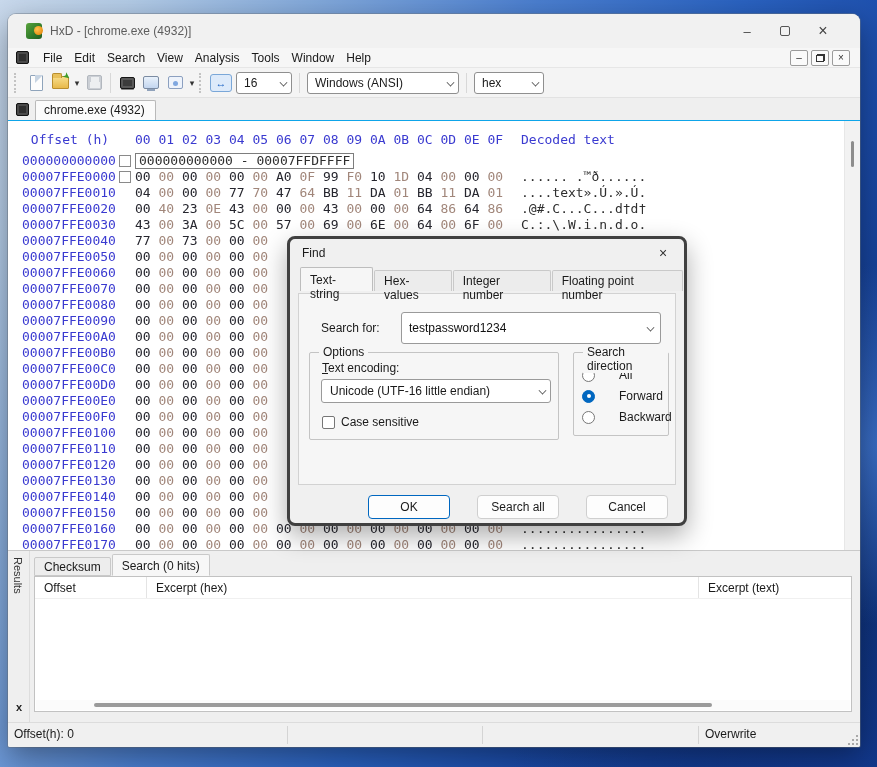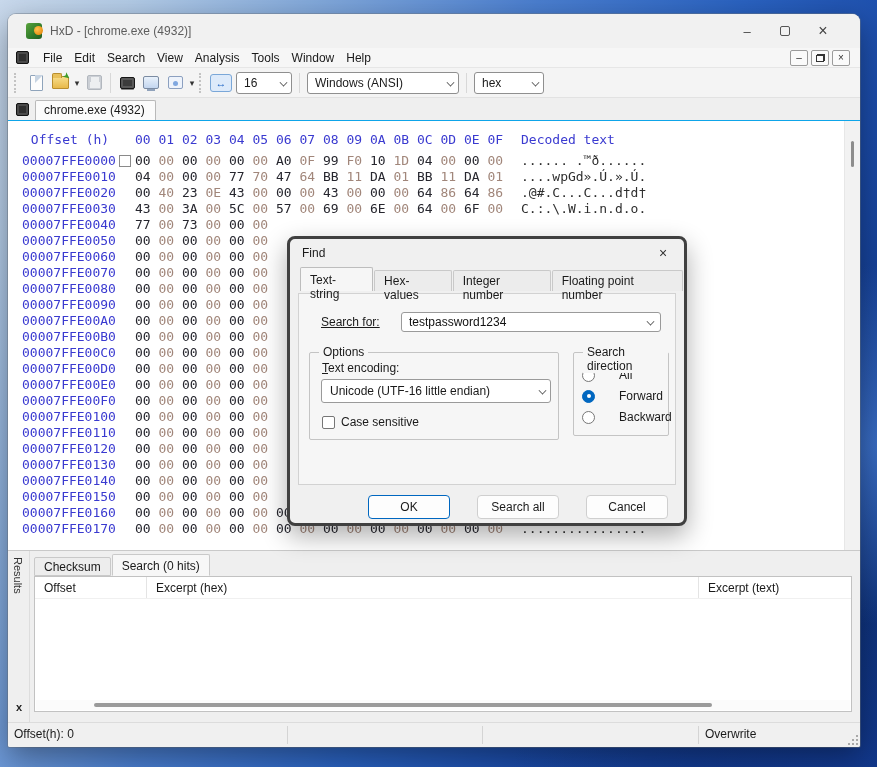--- a/index.html
+++ b/index.html
@@ -89,22 +89,22 @@
   .dialog { position:absolute; left:287px; top:236px; width:400px; height:290px; background:#f0f0f0;
     border-radius:8px; border:3px solid #404040; box-shadow:0 10px 26px rgba(0,0,0,.32); z-index:20; }
   .dlg-title { height:28px; display:flex; align-items:center; padding:0 6px 0 12px; }
   .dlg-title-text { font-size:12px; color:#1a1a1a; flex:1; }
   .dlg-close { width:30px; height:22px; display:flex; align-items:center; justify-content:center; font-size:14px; color:#333; border-radius:4px; }
   .dtabs { display:flex; align-items:flex-end; padding:0 0 0 10px; height:24px; position:relative; z-index:2; }
   .dtab { height:21px; padding:3px 9px 0; border:1px solid #c9c9c9; border-bottom:none; background:#ececec; color:#1a1a1a; border-radius:2px 2px 0 0; margin-right:1px; font-size:12px; }
   .dtab.active { height:24px; padding-top:5px; background:#f6f6f6; border-color:#bdbdbd; }
   .dpage { position:absolute; left:8px; right:8px; top:54px; height:192px; background:#f6f6f6; border:1px solid #d2d2d2; }
   .srow { position:absolute; left:22px; top:18px; right:14px; display:flex; align-items:center; }
-  .slabel { width:80px;text-decoration:underline; }
-  .scombo { flex:1; height:20px; background:#fff; border:1px solid #9a9a9a; border-radius:3px; display:flex; align-items:center; }
+  .slabel { width:80px; }
+  .scombo { flex:1; height:32px; background:#fff; border:1px solid #9a9a9a; border-radius:3px; display:flex; align-items:center; }
   .scombo input { flex:1; border:none; outline:none; background:transparent; font-family:"Liberation Sans",sans-serif; font-size:12px; padding:0 7px; color:#111; }
   .group { position:absolute; border:1px solid #c4c4c4; border-radius:2px; }
   .group-legend { position:absolute; top:-8px; left:9px; background:#f6f6f6; padding:0 4px; font-size:12px; }
   .g-opts { left:10px; top:58px; width:250px; height:88px; }
   .g-dir { left:274px; top:58px; width:96px; height:84px; }
   .enc-label { position:absolute; left:12px; top:8px; }
   .enc-label::first-letter { text-decoration:underline; }
   .enc-combo { position:absolute; left:11px; top:26px; width:230px; height:24px; background:#fff; border:1px solid #9a9a9a; border-radius:3px; display:flex; align-items:center; padding:0 4px 0 8px; }
   .enc-combo .cval { flex:1; }
   .chk-row { position:absolute; left:12px; top:62px; display:flex; align-items:center; gap:6px; }
@@ -245,20 +245,25 @@
           <span class="byte hd">0A</span>
           <span class="byte hd">0B</span>
           <span class="byte hd">0C</span>
           <span class="byte hd">0D</span>
           <span class="byte hd">0E</span>
           <span class="byte hd">0F</span>
         </span>
       <span class="hx-dec-h">Decoded text</span>
     </div>
     <div class="hex-rows">
+      <div class="hex-row">
+        <span class="hx-off">000000000000</span>
+        <span class="hx-marker box">+</span>
+        <span class="region-box">000000000000 - 00007FFDFFFF</span>
+      </div>
     <div class="hex-row">
           <span class="hx-off">00007FFE0000</span>
           <span class="hx-marker box">-</span>
           <span class="byte b0">00</span>
           <span class="byte b1">00</span>
           <span class="byte b0">00</span>
           <span class="byte b1">00</span>
           <span class="byte b0">00</span>
           <span class="byte b1">00</span>
           <span class="byte b0">A0</span>
@@ -285,21 +290,21 @@
           <span class="byte b0">47</span>
           <span class="byte b1">64</span>
           <span class="byte b0">BB</span>
           <span class="byte b1">11</span>
           <span class="byte b0">DA</span>
           <span class="byte b1">01</span>
           <span class="byte b0">BB</span>
           <span class="byte b1">11</span>
           <span class="byte b0">DA</span>
           <span class="byte b1">01</span>
-          <span class="hx-text">....wpGd».Ú.».Ú.</span>
+          <span class="hx-text">....text».Ú.».Ú.</span>
         </div>
         <div class="hex-row">
           <span class="hx-off">00007FFE0020</span>
           <span class="hx-marker"></span>
           <span class="byte b0">00</span>
           <span class="byte b1">40</span>
           <span class="byte b0">23</span>
           <span class="byte b1">0E</span>
           <span class="byte b0">43</span>
           <span class="byte b1">00</span>

